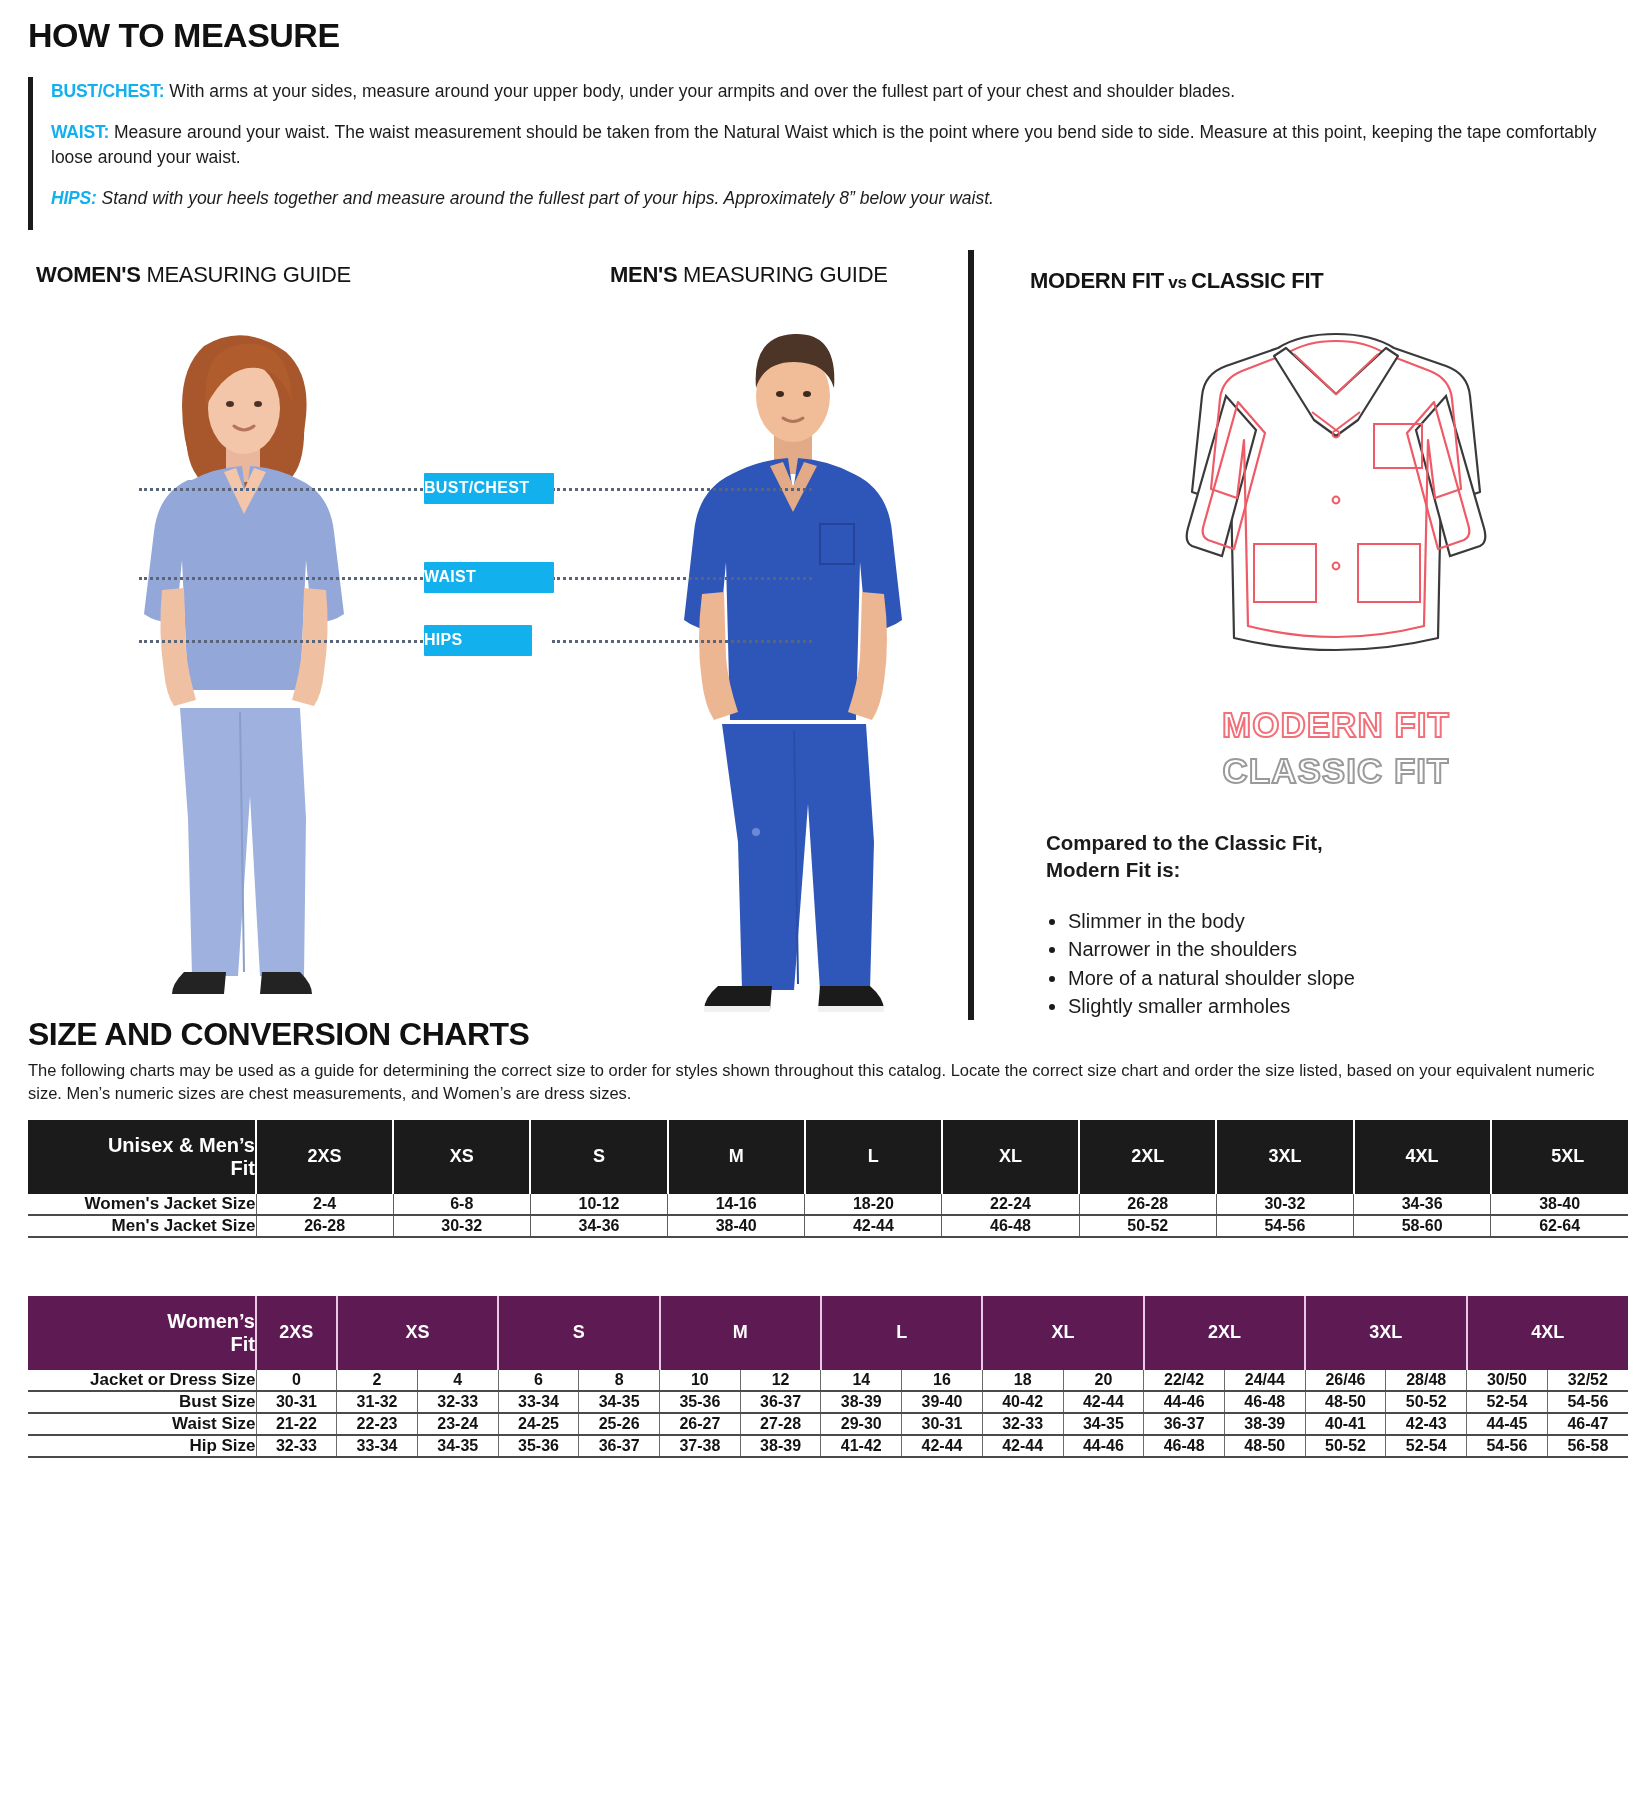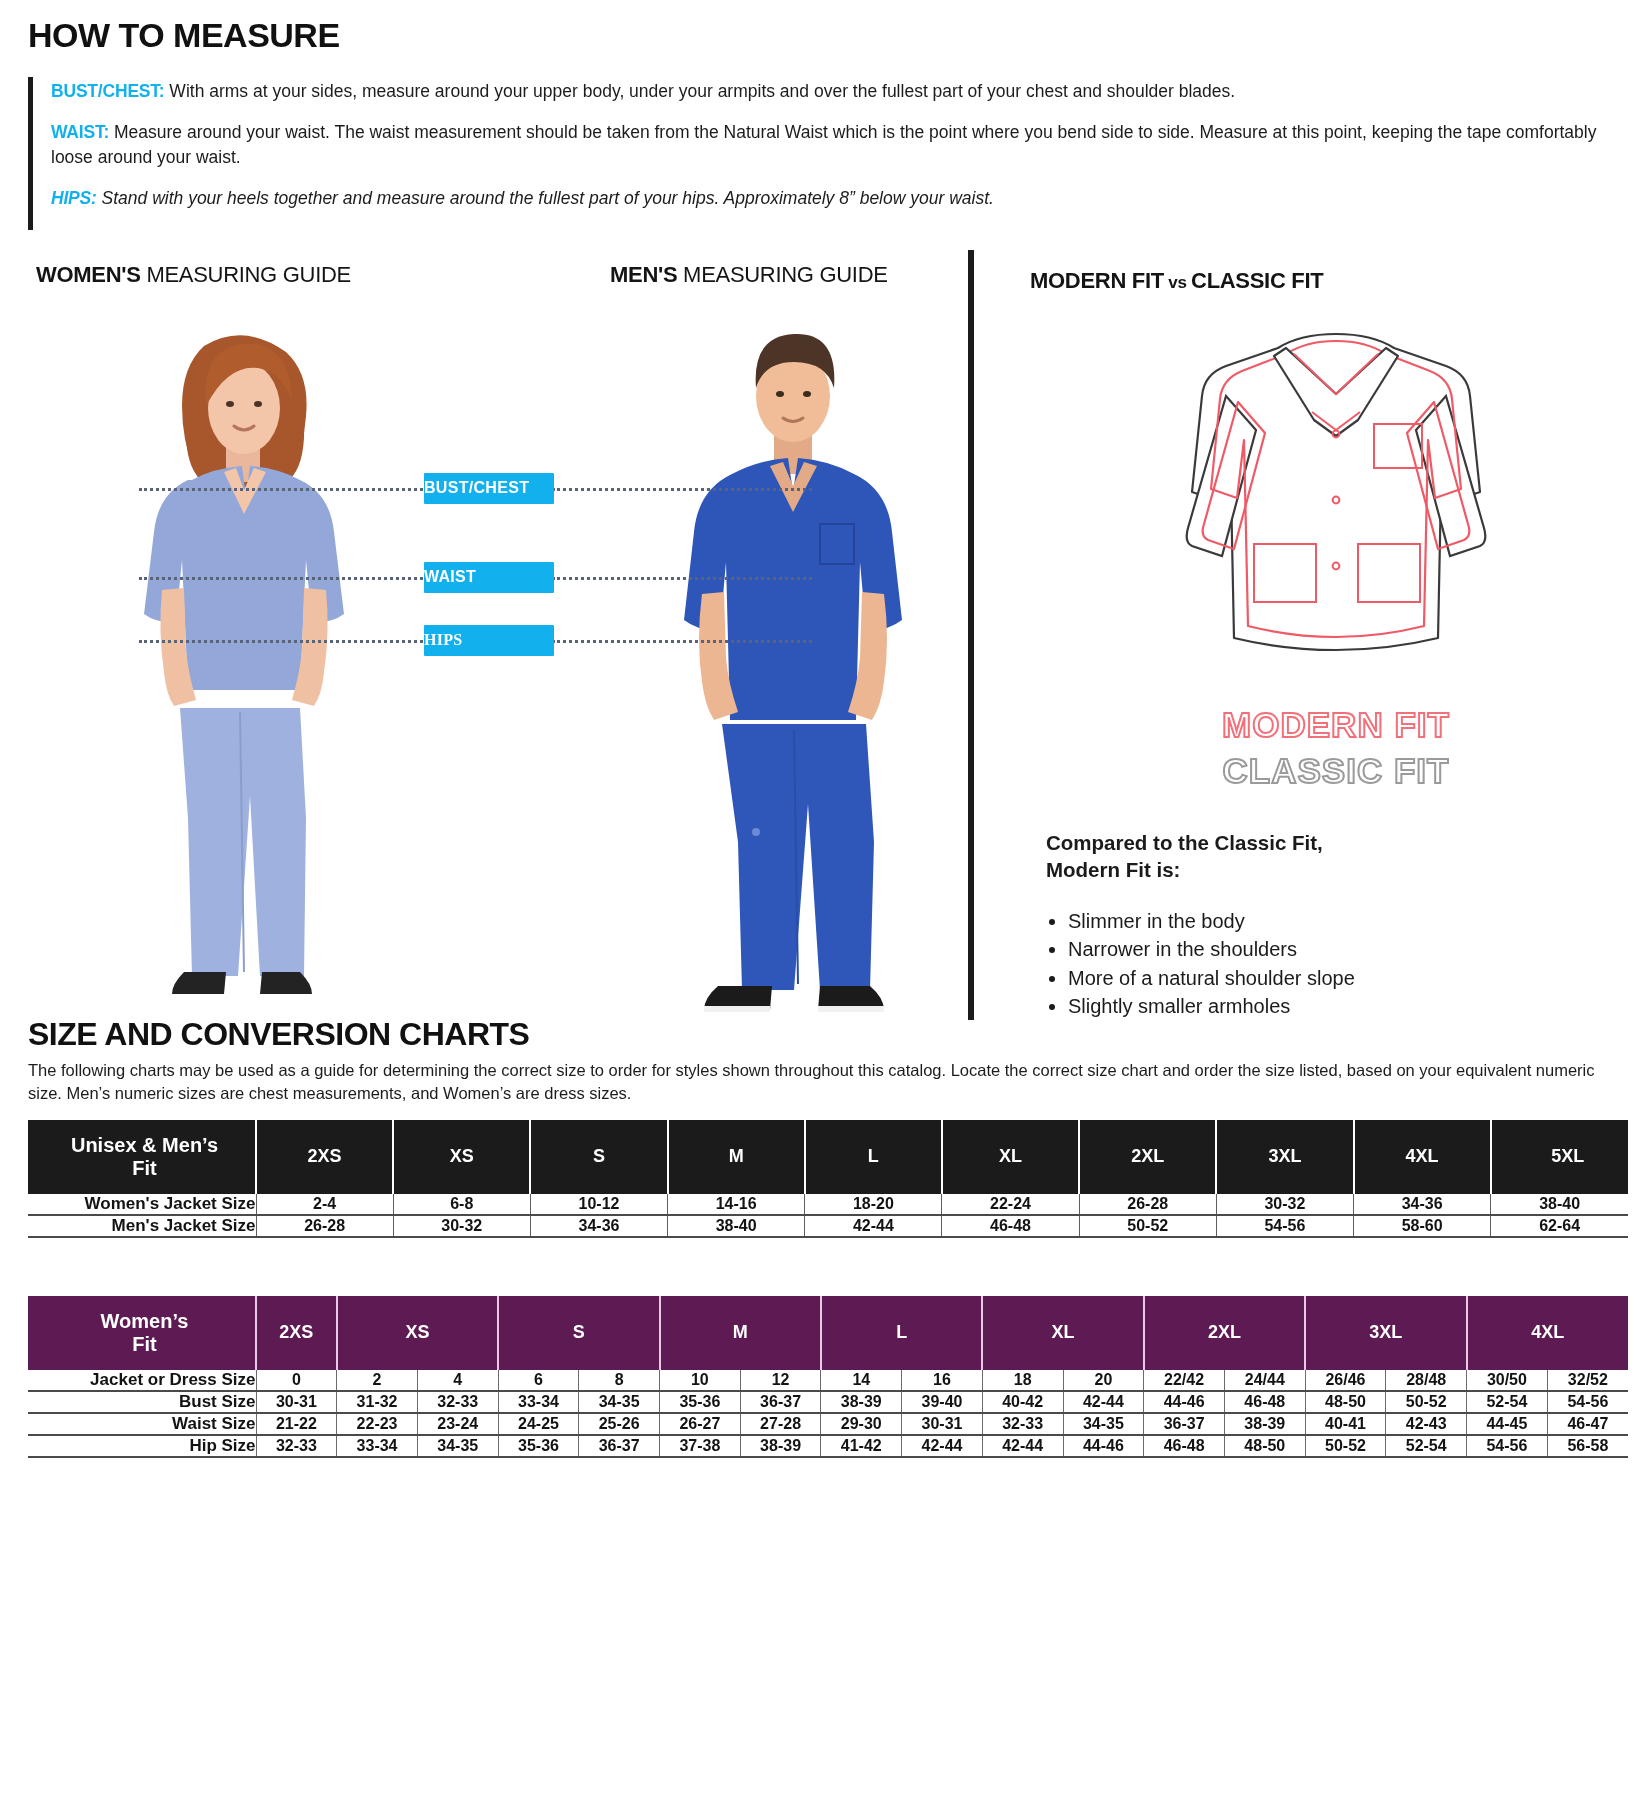--- a/index.html
+++ b/index.html
@@ -81,21 +81,21 @@
   .charts-intro { font-size:16.5px; line-height:1.35; margin:6px 0 0 4px; color:#1c1c1c; max-width:1600px; }
 
   table.sz { border-collapse:collapse; width:1600px; margin:16px 0 0 4px; table-layout:fixed; }
   table.sz td, table.sz th { padding:0; }
 
   .hdr-cell {
     color:#fff; font-weight:bold; font-size:18px; text-align:center;
     height:74px; vertical-align:middle;
   }
   .hdr-cell.title {
-    text-align:center; padding-left:6px; font-size:20px; line-height:1.15;
+    text-align:right; padding-left:6px; font-size:20px; line-height:1.15;
   }
   .t-black .hdr-cell { background:#1b1b1b; border-right:2px solid #fff; }
   .t-black .hdr-cell:last-child { border-right:none;padding-left:16px; }
   .t-purple .hdr-cell { background:#5d1a53; border-right:2px solid #e9c9e4; }
   .t-purple .hdr-cell:last-child { border-right:none; }
   .t-purple tr.hdrrow td:first-child { border-right:2px solid #e9c9e4; }
 
   .rowlabel {
     font-weight:bold; font-size:17px; text-align:right; padding:9px 14px 9px 0;
     white-space:nowrap; color:#131313;
@@ -212,21 +212,21 @@
     <div class="mline" style="left:115px;  top:232px; width:290px;"></div>
     <div class="mline" style="left:528px;  top:232px; width:260px;"></div>
     <div class="badge" style="left:400px; top:217px; width:130px;">BUST/CHEST</div>
 
     <div class="mline" style="left:115px; top:321px; width:290px;"></div>
     <div class="mline" style="left:528px; top:321px; width:260px;"></div>
     <div class="badge" style="left:400px; top:306px; width:130px;">WAIST</div>
 
     <div class="mline" style="left:115px; top:384px; width:290px;"></div>
     <div class="mline" style="left:528px; top:384px; width:260px;"></div>
-    <div class="badge" style="left:400px; top:369px; width:130px;font-family:Liberation Serif, serif;">HIPS</div>
+    <div class="badge" style="left:400px; top:369px; width:108px;">HIPS</div>
 
     <div class="fitpanel">
       <div class="coat-wrap">
         <svg viewBox="0 0 420 400" width="420" height="400">
 
           <g fill="#ffffff" stroke="#3a3a3a" stroke-width="2.2" stroke-linejoin="round">
             <path d="M152 44 q22 -14 58 -14 q36 0 58 14 l52 18 q22 8 24 30 l10 96 l-30 10 l-8 -62 l-4 198 q-50 12 -102 12 q-52 0 -102 -12 l-4 -198 l-8 62 l-30 -10 l10 -96 q2 -22 24 -30 z"></path>
           </g>
 
           <g fill="#ffffff" stroke="#3a3a3a" stroke-width="2.2">

